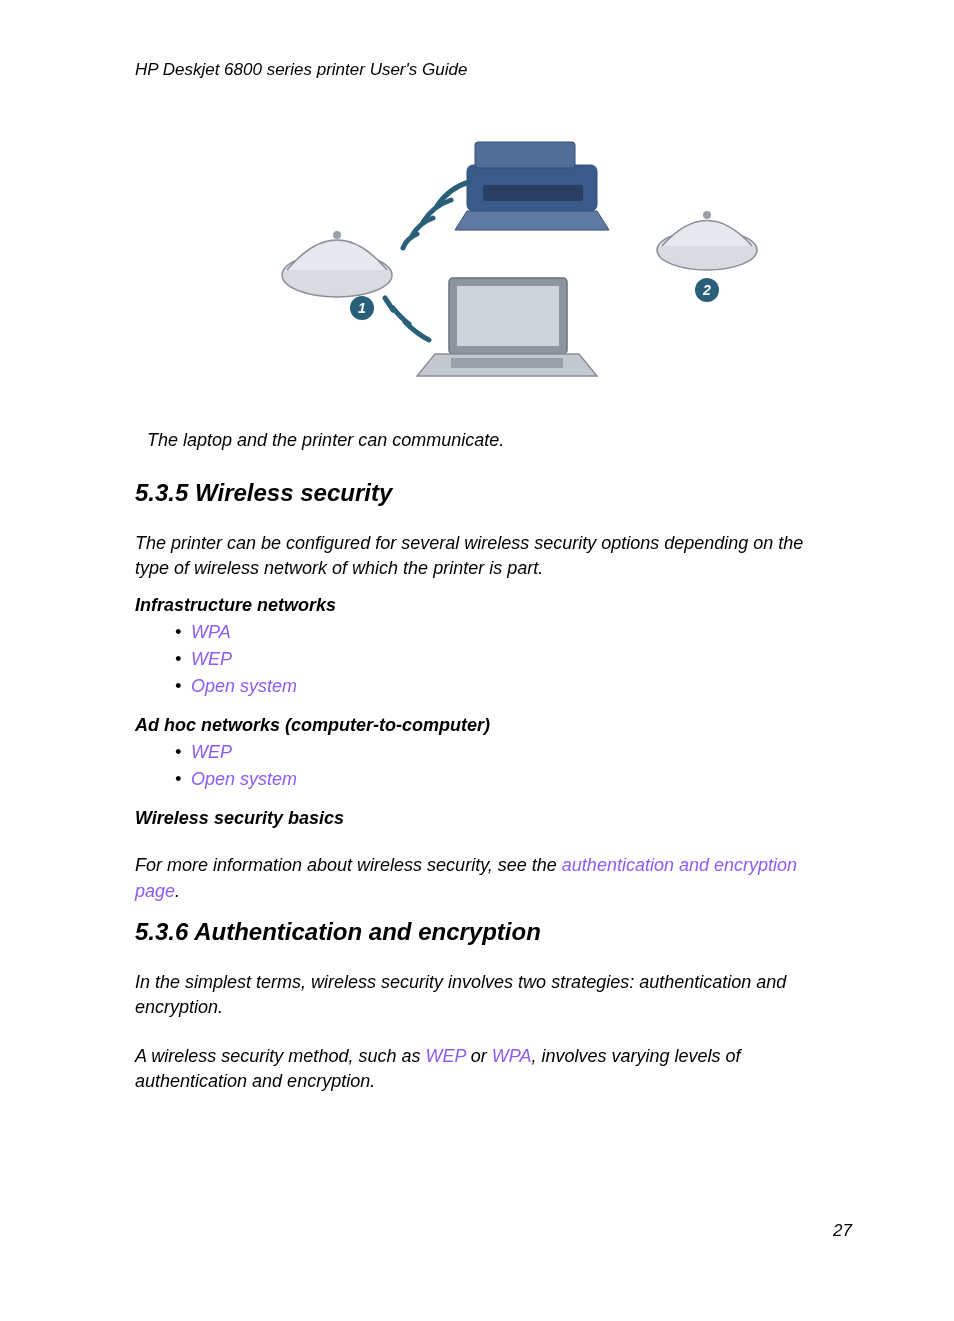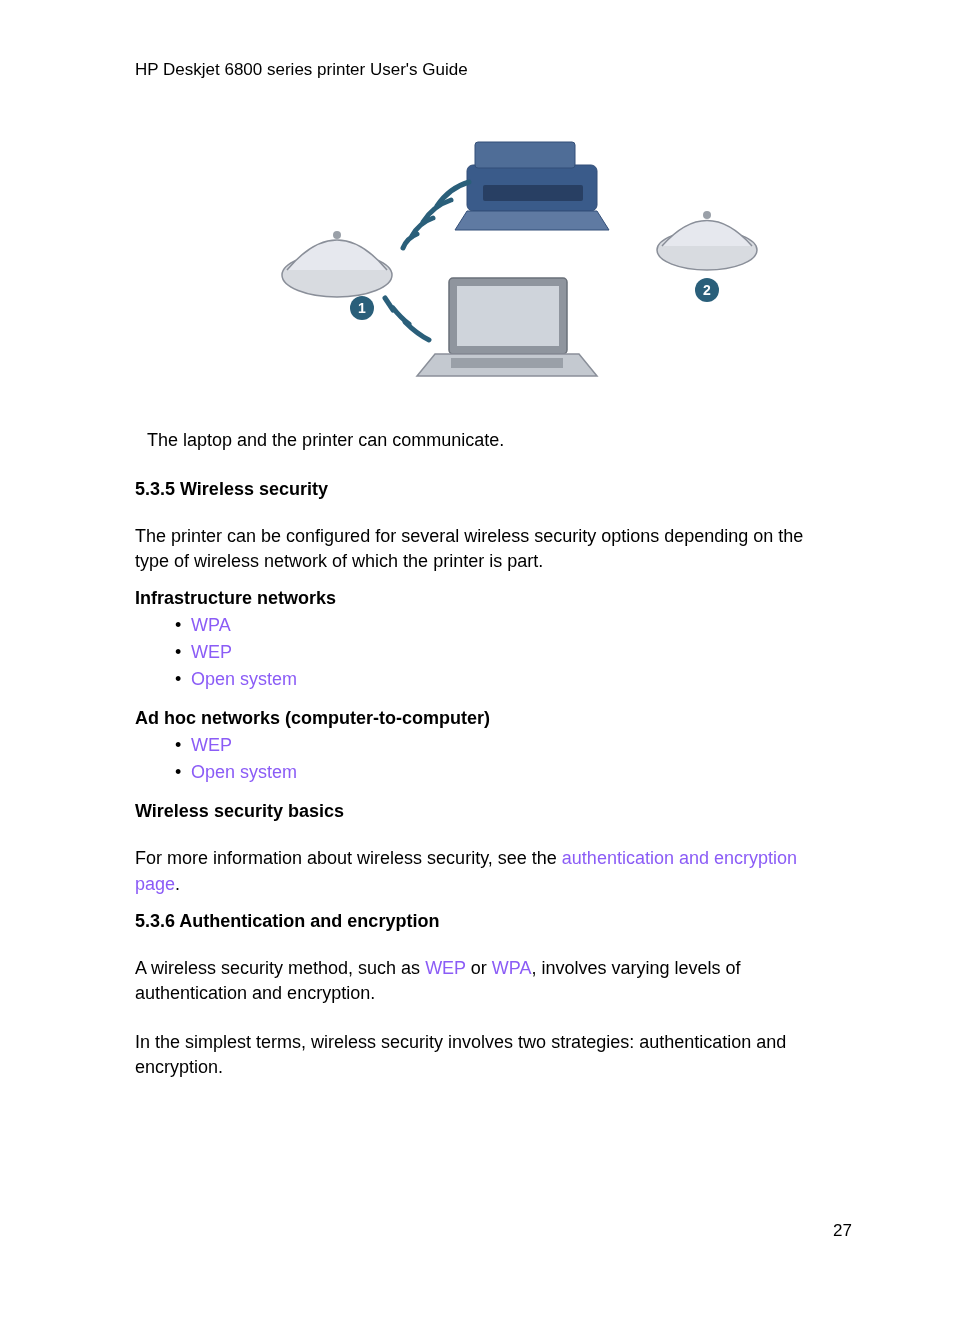--- a/index.html
+++ b/index.html
@@ -12,39 +12,40 @@
     width: 954px;
     height: 1321px;
     position: relative;
     box-sizing: border-box;
   }
   .page {
     padding: 60px 115px 40px 135px;
     box-sizing: border-box;
     height: 100%;
     position: relative;
+    font-style: italic;
   }
   .header {
     font-size: 17px;
     color: #000;
     margin-bottom: 30px;
   }
   .figure {
     text-align: center;
     margin: 24px 0 40px 0;
     position: relative;
     height: 280px;
   }
   .figure svg { display: block; margin: 0 auto; }
   .caption {
     font-size: 18px;
     margin: 18px 0 28px 12px;
   }
   .h-section {
-    font-size: 18px;
+    font-size: 24px;
     font-weight: bold;
     margin: 8px 0 10px 0;
   }
   .para {
     font-size: 18px;
     line-height: 1.4;
     margin: 24px 0 14px 0;
   }
   .subhead {
     font-size: 18px;
@@ -156,19 +157,19 @@
     <li><a class="link">WEP</a></li>
     <li><a class="link">Open system</a></li>
   </ul>
 
   <div class="subhead">Wireless security basics</div>
   <div class="para">
     <span>For more information about wireless security, see the </span><a class="link">authentication and encryption page</a><span>.</span>
   </div>
 
   <div class="h-section">5.3.6  Authentication and encryption</div>
+  <div class="para">In the simplest terms, wireless security involves two strategies: authentication and encryption.</div>
   <div class="para">
     <span>A wireless security method, such as </span><a class="link">WEP</a><span> or </span><a class="link">WPA</a><span>, involves varying levels of authentication and encryption.</span>
   </div>
-  <div class="para">In the simplest terms, wireless security involves two strategies: authentication and encryption.</div>
 
   <div class="page-number">27</div>
 </div>
 
 </body></html>

